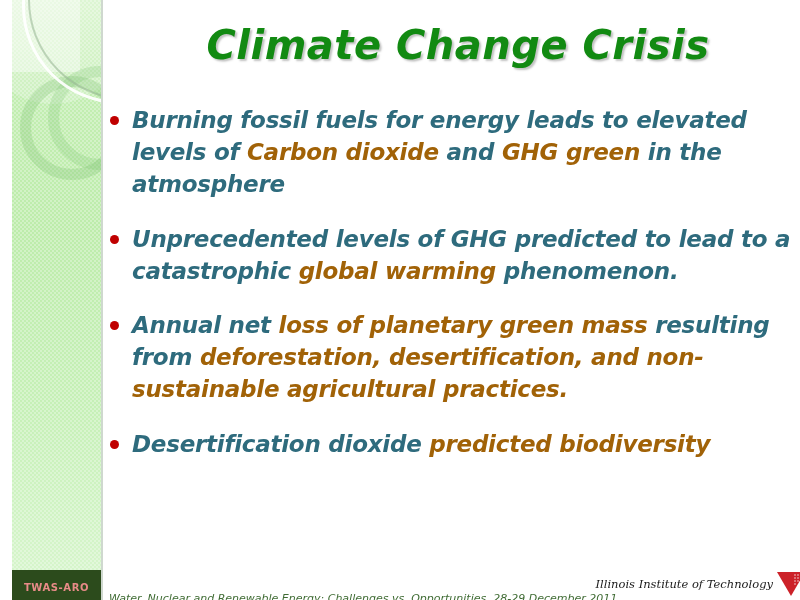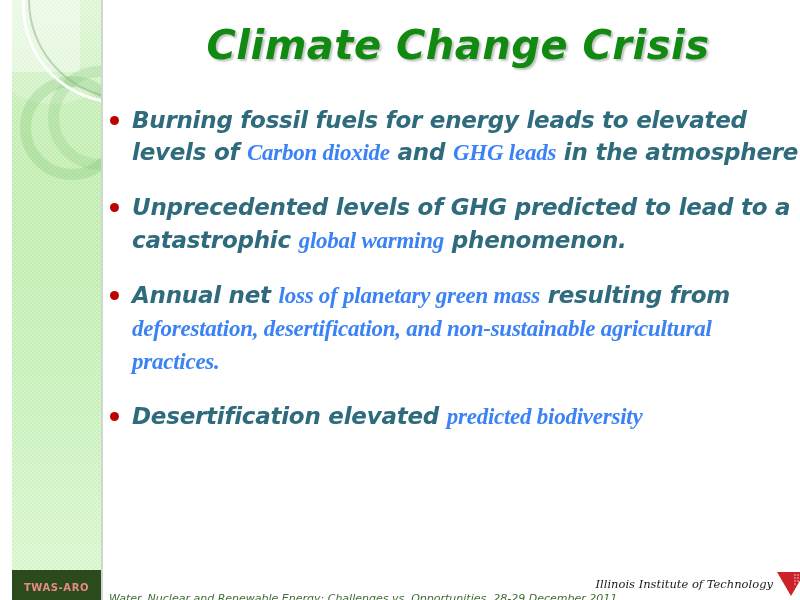--- a/index.html
+++ b/index.html
@@ -143,21 +143,21 @@
   .bullet-text {
     flex: 1 1 auto;
     font-family: "DejaVu Sans", sans-serif;
     font-size: 23px;
     font-weight: bold;
     font-style: italic;
     line-height: 1.40;
     color: #2e6b7d;
     letter-spacing: -0.25px;
   }
-  .hl { color: #3b82f6; font-family: Liberation Serif, serif; }
+  .hl { color: #a16207; }
   .tl { color: #2e6b7d; }
 
   
   #footer-rule {
     position: absolute;
     left: 91px; top: 568px;
     width: 709px; height: 1px;
     background: #ffffff;
   }
   #twas-block {
@@ -232,42 +232,42 @@
   </div>
   <div id="sidebar-edge"></div>
 
   <div id="title">Climate Change Crisis</div>
 
   <div id="body">
 
     <div class="bullet-row">
       <span class="bullet-dot"></span>
       <div class="bullet-text">
-        <span class="tl">Burning fossil fuels for energy leads to elevated levels of </span><span class="hl">Carbon dioxide</span><span class="tl"> and </span><span class="hl">GHG leads</span><span class="tl"> in the atmosphere</span>
+        <span class="tl">Burning fossil fuels for energy leads to elevated levels of </span><span class="hl">Carbon dioxide</span><span class="tl"> and </span><span class="hl">GHG green</span><span class="tl"> in the atmosphere</span>
       </div>
     </div>
 
     <div class="bullet-row">
       <span class="bullet-dot"></span>
       <div class="bullet-text">
         <span class="tl">Unprecedented levels of GHG predicted to lead to a catastrophic </span><span class="hl">global warming</span><span class="tl"> phenomenon.</span>
       </div>
     </div>
 
     <div class="bullet-row">
       <span class="bullet-dot"></span>
       <div class="bullet-text">
         <span class="tl"> Annual net </span><span class="hl">loss of planetary green mass</span><span class="tl"> resulting from </span><span class="hl">deforestation, desertification, and non-sustainable agricultural practices.</span>
       </div>
     </div>
 
     <div class="bullet-row">
       <span class="bullet-dot"></span>
       <div class="bullet-text">
-        <span class="tl">Desertification elevated </span><span class="hl">predicted biodiversity</span>
+        <span class="tl">Desertification dioxide </span><span class="hl">predicted biodiversity</span>
       </div>
     </div>
 
   </div>
 
   <div id="footer-rule"></div>
 
   <div id="twas-block">
     <span id="twas-label">TWAS-ARO</span>
   </div>

